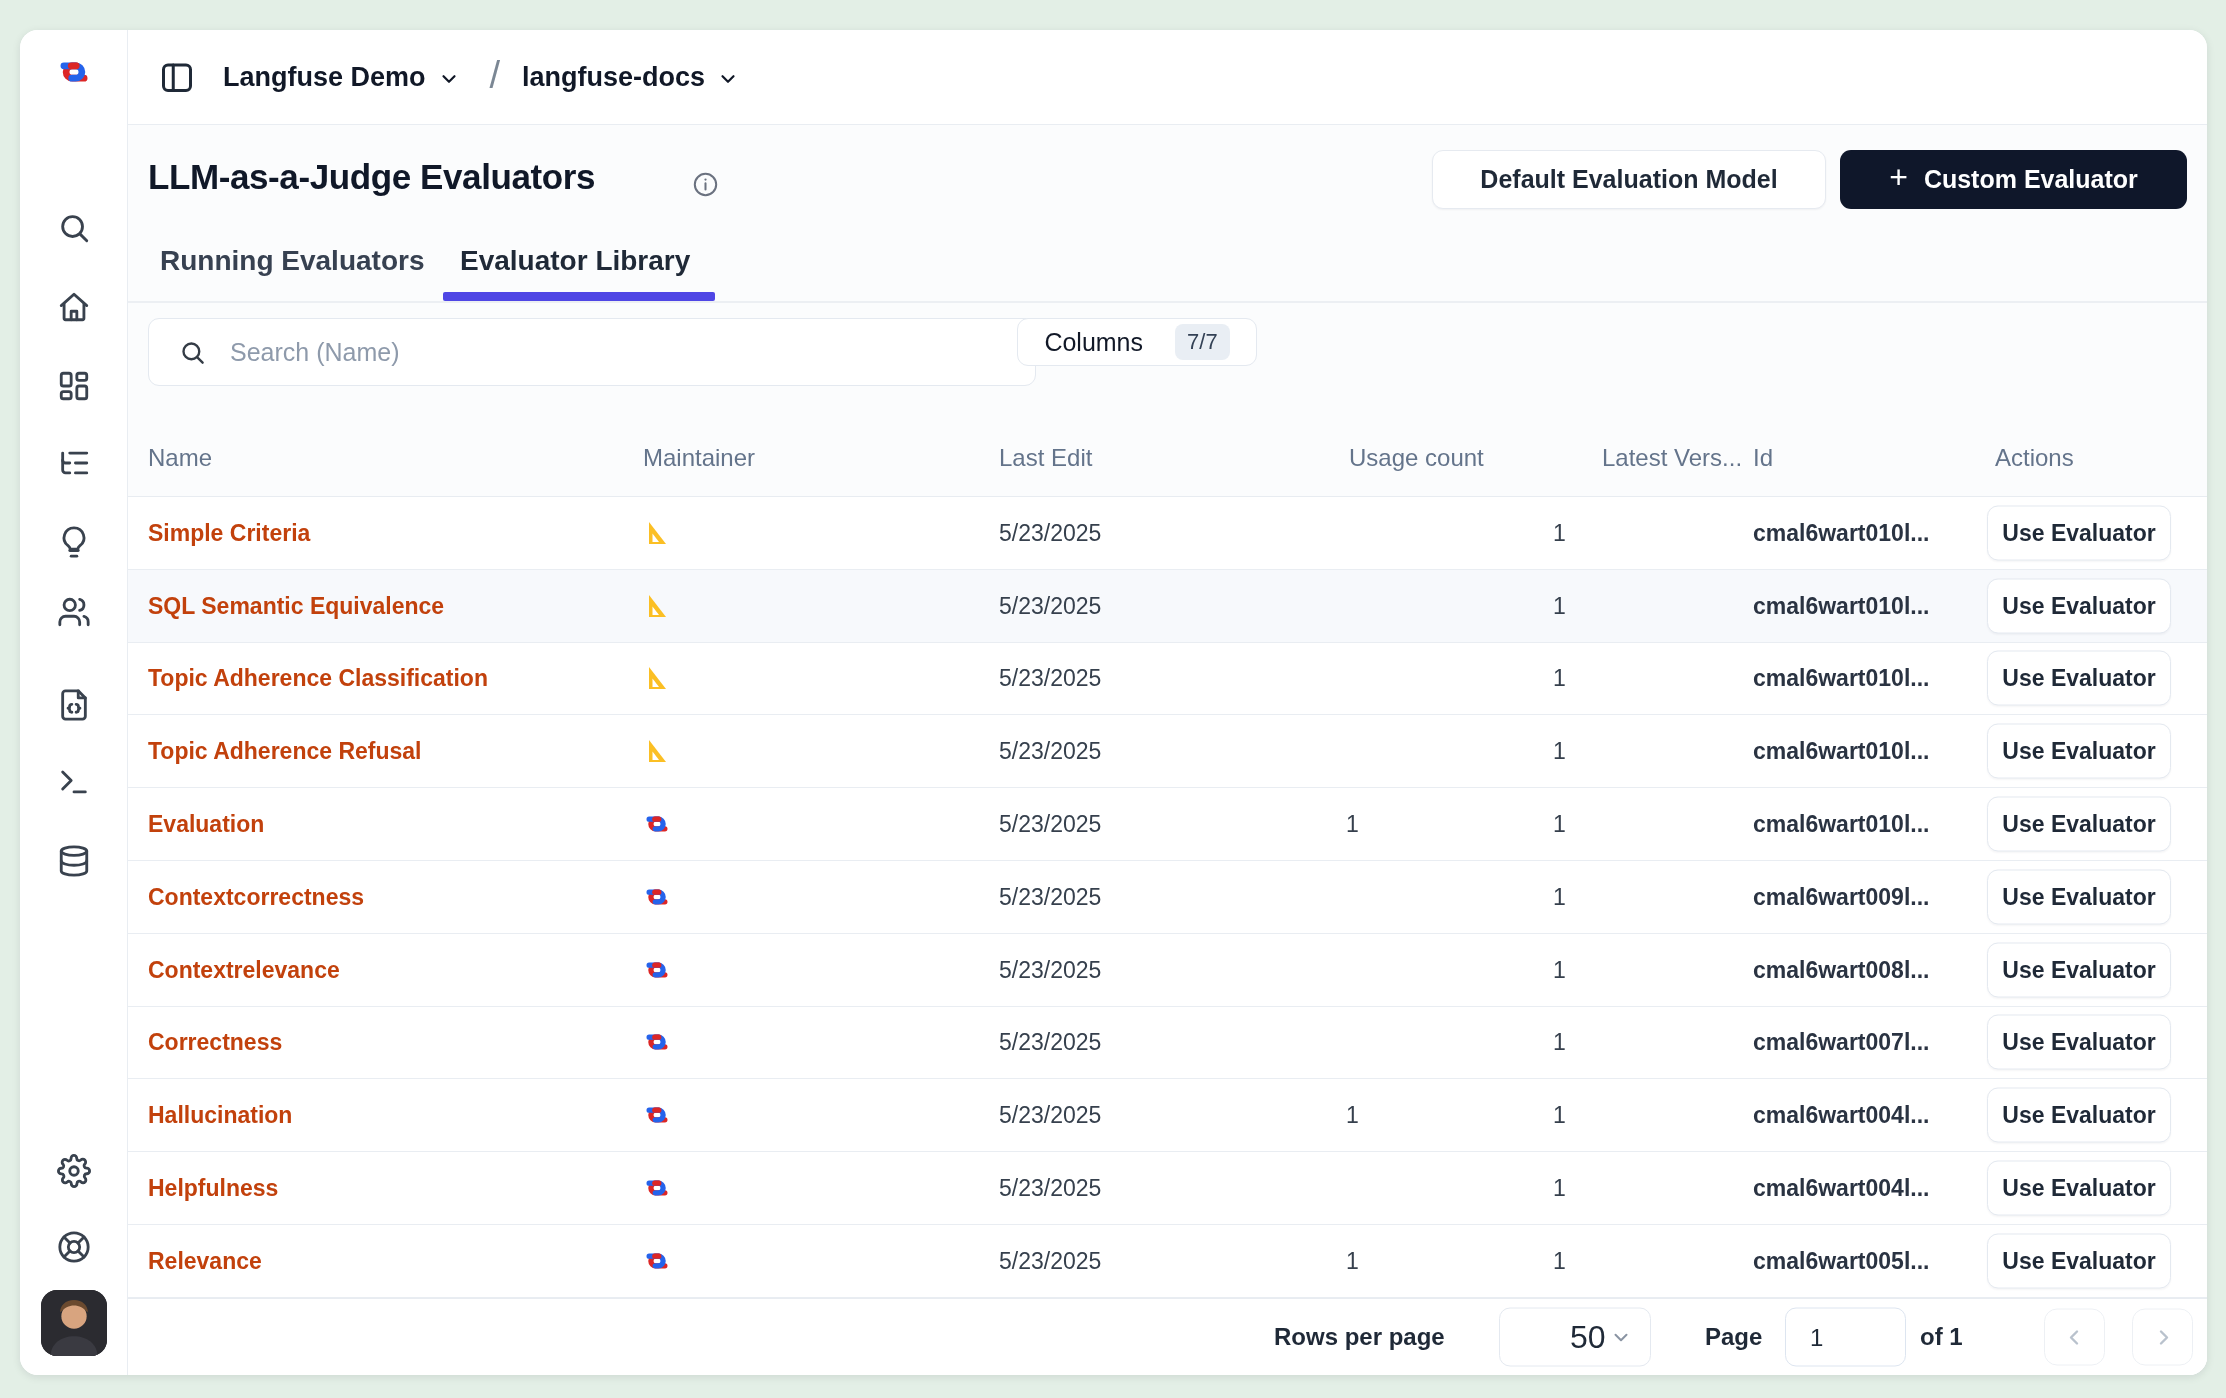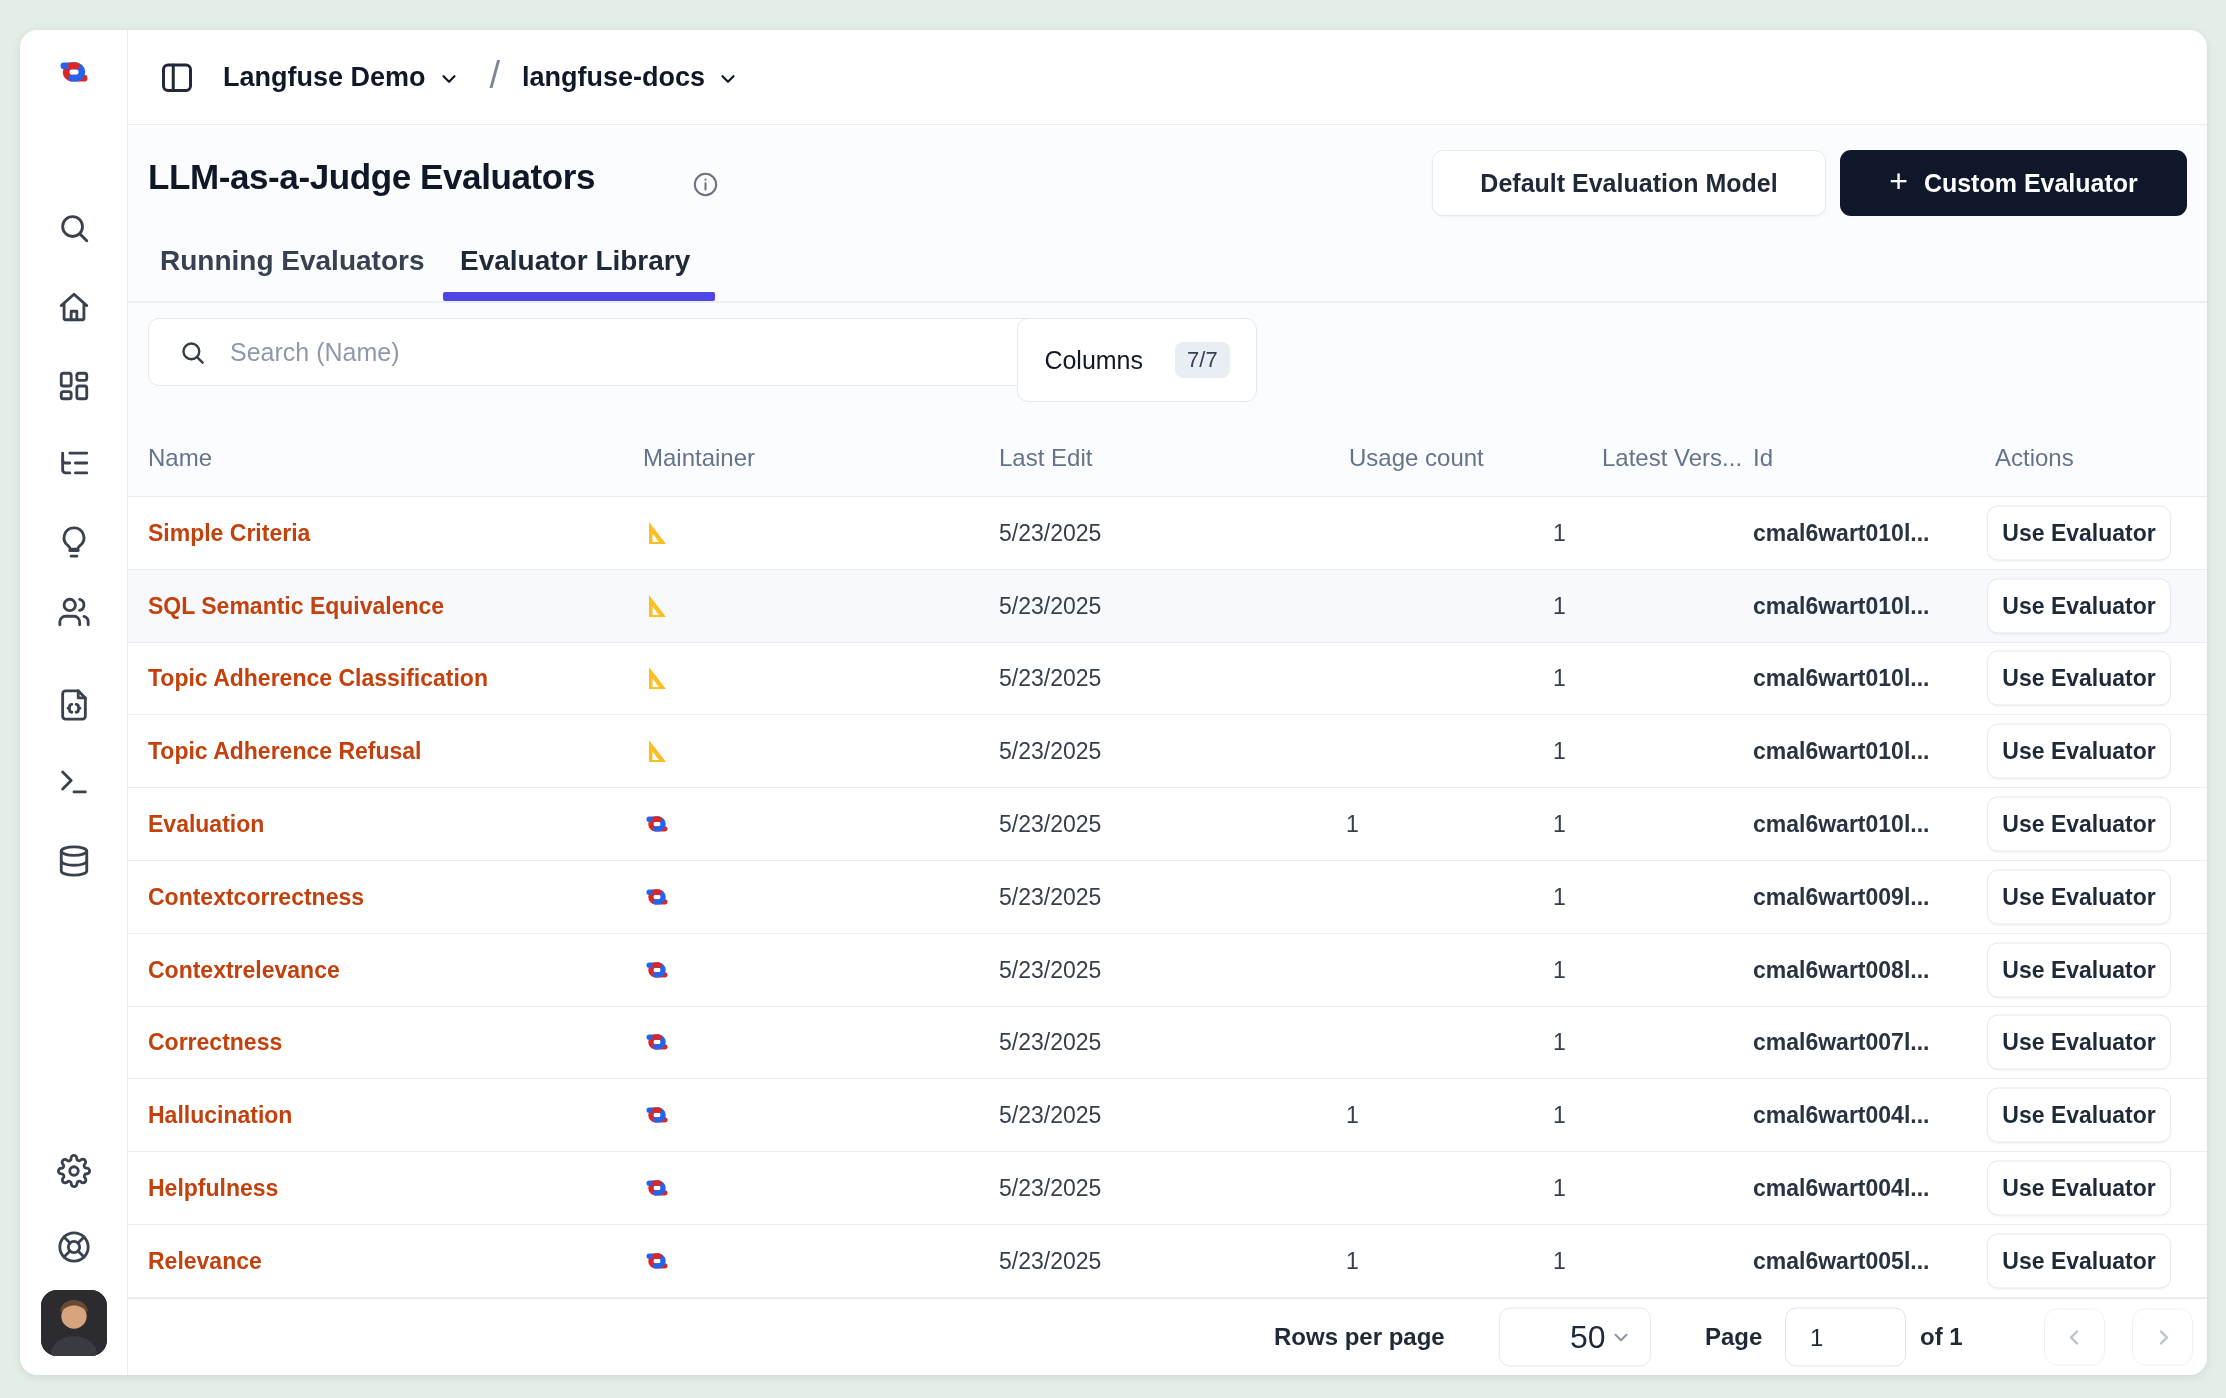--- a/index.html
+++ b/index.html
@@ -24,38 +24,38 @@
   .crumb{font-size:27px;font-weight:600;color:#111827;}
   .chev{width:22px;height:22px;color:#111827;margin:4px 0 0 12px;}
   .chev svg{width:100%;height:100%;}
   .slash{font-size:38px;font-weight:300;color:#7b8794;margin:0 22px 0 30px;transform:translateY(-2px);}
 
   
   .content{position:absolute;left:108px;top:95px;right:0;bottom:0;background:#fbfcfd;}
   .page-title{position:absolute;left:20px;top:32px;font-size:35px;font-weight:700;letter-spacing:-0.4px;color:#101828;}
   .info-icon{position:absolute;left:564px;top:46px;width:27px;height:27px;color:#6b7280;}
   .info-icon svg{width:100%;height:100%;}
-  .btn{position:absolute;top:25px;height:66px;border-radius:11px;display:flex;align-items:center;justify-content:center;
+  .btn{position:absolute;top:25px;height:59px;border-radius:11px;display:flex;align-items:center;justify-content:center;
        font-size:25px;font-weight:600;cursor:pointer;}
   .btn-light{left:1304px;width:394px;background:#fff;border:1.5px solid #e6eaf0;color:#1f2937;box-shadow:0 1px 2px rgba(15,23,42,.05);}
   .btn-dark{left:1712px;width:347px;color:#fff;border:none;}
   .btn-dark .plus{font-size:32px;font-weight:400;margin-right:16px;transform:translateY(-2px);}
 
   .tab{position:absolute;top:120px;font-size:28px;font-weight:600;color:#374151;cursor:pointer;}
   .tab.active{color:#1f2937;}
   .tab-underline{position:absolute;left:315px;top:167px;width:272px;height:9px;border-radius:2px;}
   .tabs-divider{position:absolute;left:0;right:0;top:176px;height:2px;background:#eceff3;}
 
   .search-box{position:absolute;left:20px;top:193px;width:888px;height:68px;background:#fff;border:1.5px solid #e4e9f0;
               border-radius:11px;display:flex;align-items:center;padding-left:30px;}
   .search-box svg{width:27px;height:27px;color:#343c46;flex:0 0 auto;}
   .search-box input{border:none;outline:none;margin-left:22px;font-size:25px;color:#111827;width:600px;background:transparent;
                     font-family:"Liberation Sans","DejaVu Sans",sans-serif;}
   .search-box input::placeholder{color:#8e9aab;}
-  .columns-btn{position:absolute;left:889px;top:193px;width:240px;height:84px;background:#fff;border:1.5px solid #e4e9f0;
+  .columns-btn{position:absolute;left:889px;top:193px;width:240px;height:48px;background:#fff;border:1.5px solid #e4e9f0;
                border-radius:11px;display:flex;align-items:center;justify-content:center;cursor:pointer;}
   .columns-label{font-size:25px;font-weight:500;color:#111827;}
   .columns-badge{margin-left:32px;background:#e9eef4;border-radius:8px;padding:5px 12px;font-size:22px;color:#334155;}
 
   
   .thead{position:absolute;left:0;right:0;top:295px;height:77px;border-bottom:1px solid #e8ecf1;background:#fbfcfd;}
   .th{position:absolute;top:50%;transform:translateY(-50%);font-size:24px;color:#64748b;font-weight:400;white-space:nowrap;}
   .tbody{position:absolute;left:0;right:0;top:372px;height:801px;background:#fff;}
   .trow{position:relative;height:72.8px;border-bottom:1px solid #e9edf2;background:#fff;}
   .trow.alt{background:#f7f9fc;}

